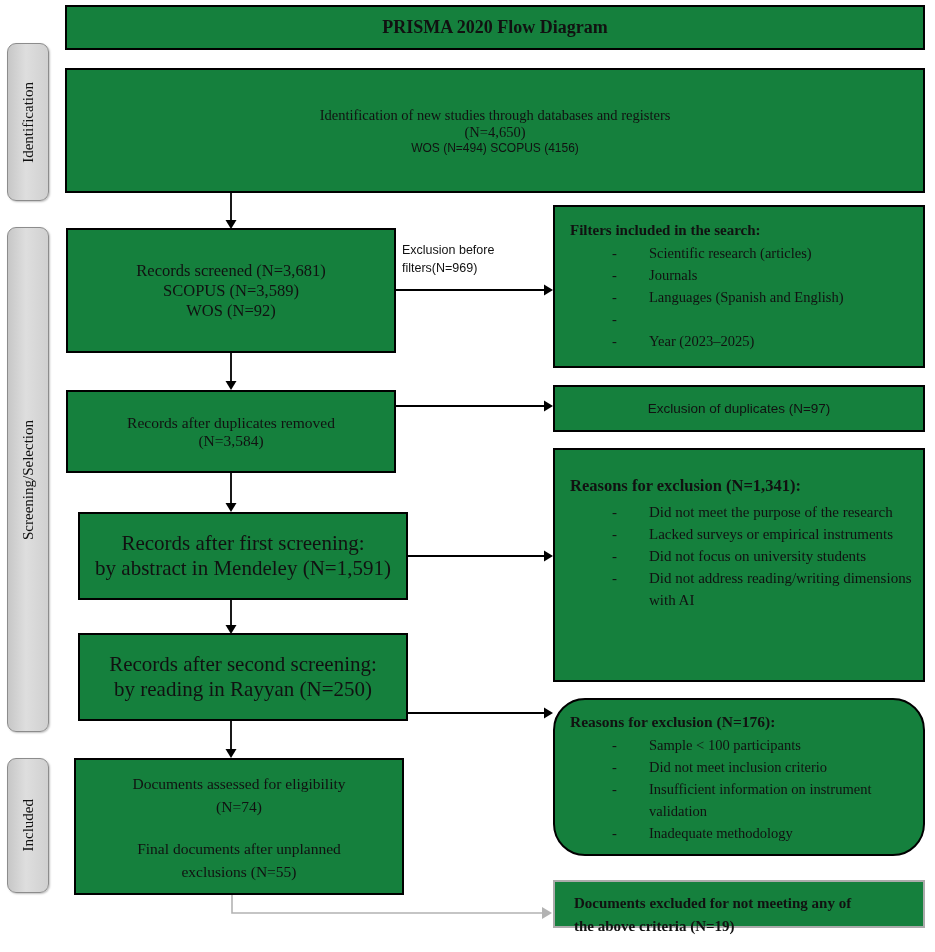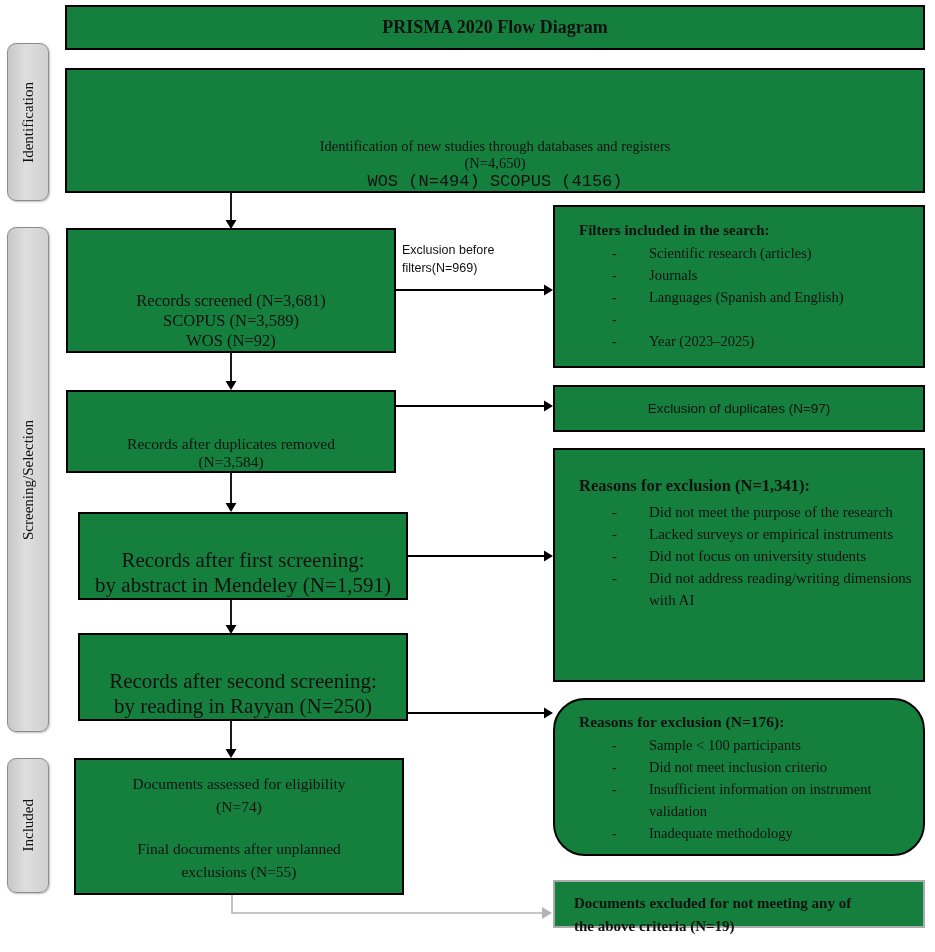--- a/index.html
+++ b/index.html
@@ -7,50 +7,50 @@
     position:relative; width:935px; height:952px; background:#ffffff;
     font-family:"Liberation Serif", serif; color:#111111; overflow:hidden;
   }
   .arrows { position:absolute; left:0; top:0; pointer-events:none; }
 
   .box {
     position:absolute; box-sizing:border-box; background:#15803d;
     border:2px solid #000000;
   }
   .center-col {
-    display:flex; flex-direction:column; justify-content:flex-end;
+    display:flex; flex-direction:column; justify-content:center;
     align-items:center; text-align:center;
   }
 
   .title-box { display:flex; align-items:center; justify-content:center;
     font-weight:bold; font-size:18px; }
 
   .ident-box { font-size:14.5px; }
-  .ident-box .sansline { font-family:Liberation Mono, monospace; font-size:17px; }
+  .ident-box .sansline { font-family:Liberation Sans, sans-serif; font-size:12px; }
 
   .records-box { font-size:16.5px; }
   .dup-box { font-size:15.5px; }
   .screen-box { font-size:21px;margin-left:12px; }
 
   .elig-box { text-align:center; font-size:15.5px; padding-top:12px; line-height:23px; }
   .elig-gap { margin-top:19px; }
 
   .side-label {
     position:absolute; box-sizing:border-box;
     background:linear-gradient(90deg,#c7c7c7 0%,#dedede 45%,#d0d0d0 100%);
     border:1px solid #8c8c8c; border-radius:9px;
     display:flex; align-items:center; justify-content:center;
     box-shadow:1px 1px 2px rgba(0,0,0,0.25);
   }
   .side-label span {
     writing-mode:vertical-rl; transform:rotate(180deg);
     font-size:15px; color:#111; white-space:nowrap;
   }
 
-  .hdr { font-weight:bold; padding-left:24px; }
+  .hdr { font-weight:bold; padding-left:15px; }
   .brow { display:flex; align-items:flex-start; padding-left:57px; }
   .bdash { flex:none; width:37px; }
   .btext { flex:1; padding-right:8px; }
 
   .filters-box { padding-top:15px; }
   .filters-box .hdr { font-size:15px; margin-bottom:3px; }
   .filters-box .brow { font-size:14.5px; line-height:22px; }
 
   .reasons-big { padding-top:26px; }
   .reasons-big .hdr { font-size:16.5px; margin-bottom:5px; }

